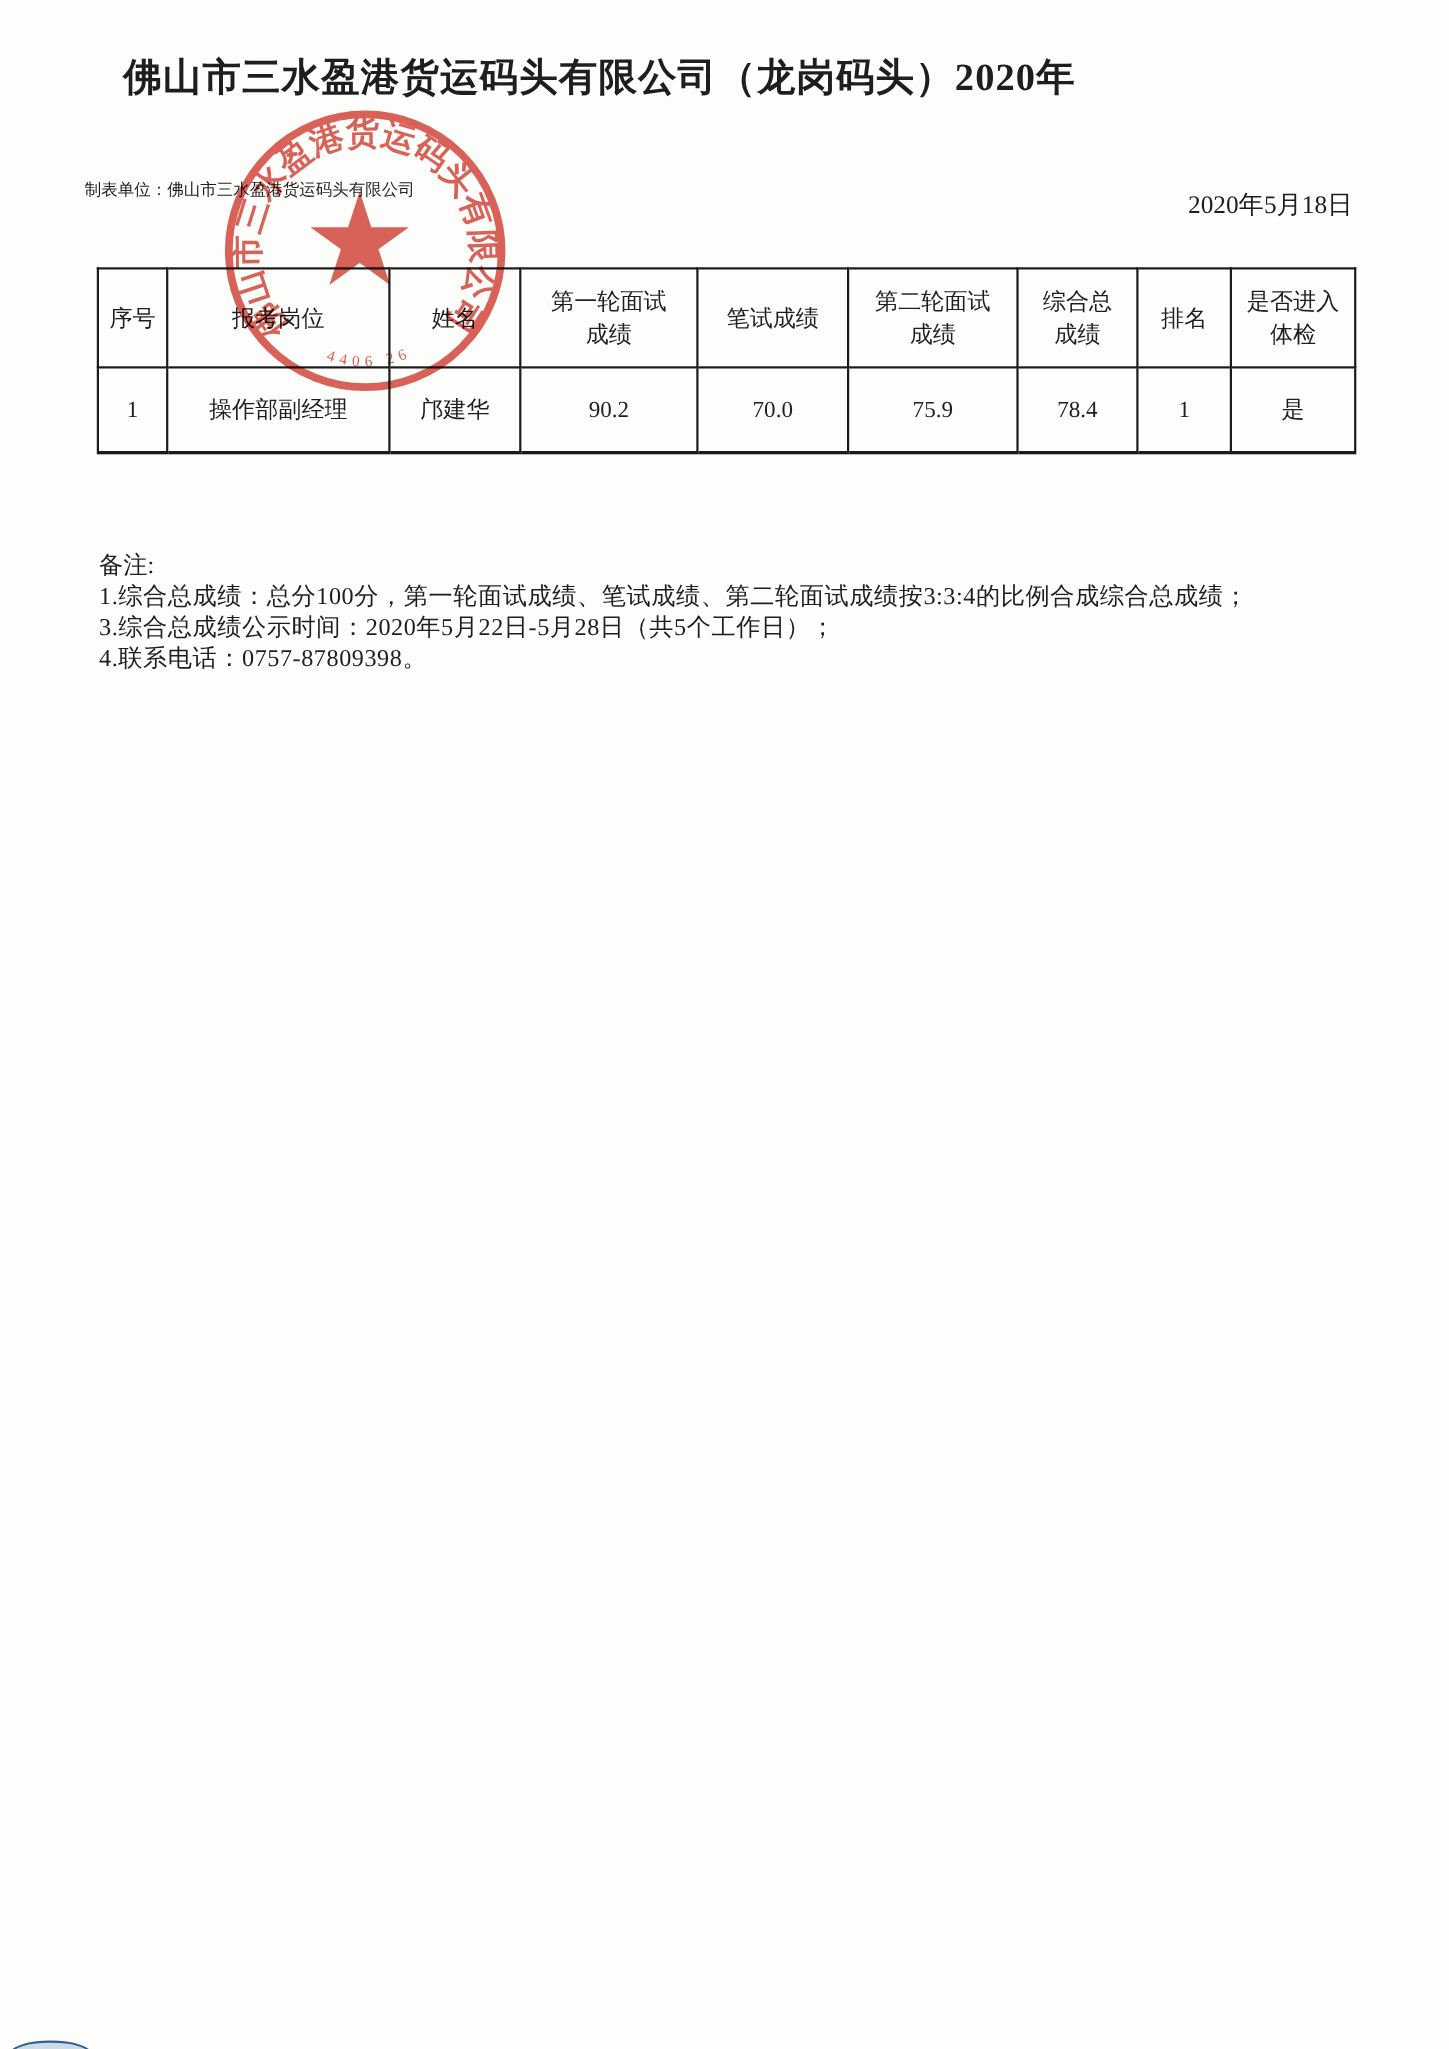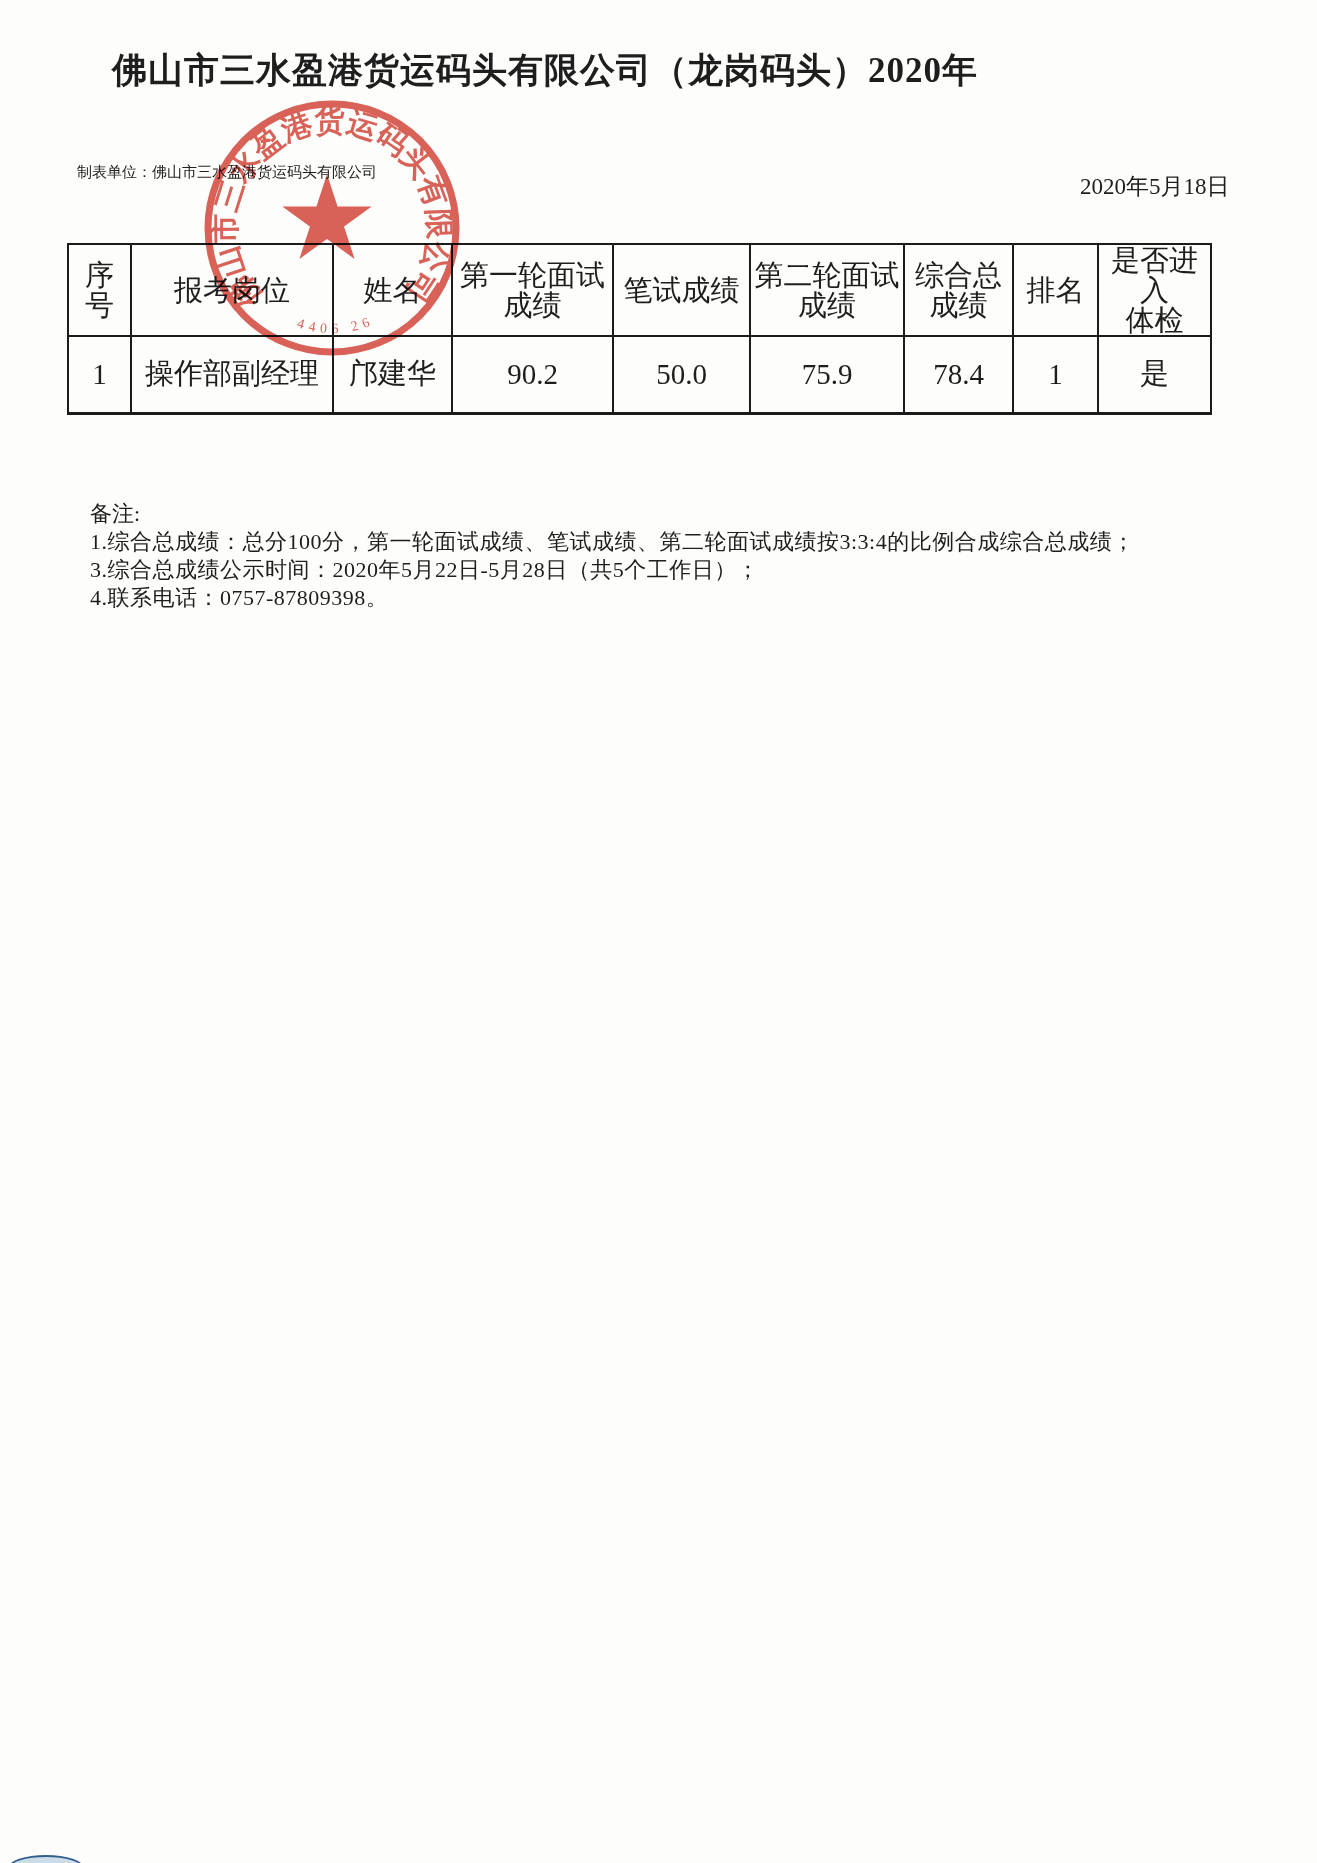--- a/index.html
+++ b/index.html
@@ -16,23 +16,23 @@
     position:absolute; top:46px; left:0; width:1090px;
     text-align:center; font-weight:bold;
   }
   .title-line1 { font-size:35px; line-height:50px; letter-spacing:1px; }
   .title-line2 { font-size:34px; line-height:46px; letter-spacing:2px; }
 
   .issuer { position:absolute; top:163px; left:77px; font-size:15px; }
   .report-date { position:absolute; top:171px; left:1080px; font-size:23px; }
 
   table.score-table {
-    position:absolute; top:243px; left:67px; width:1143px;
+    position:absolute; top:243px; left:88px; width:1143px;
     border-collapse:collapse; table-layout:fixed;
-    font-size:29px; text-align:center;
+    font-size:21px; text-align:center;
   }
   .score-table th, .score-table td {
     border:2px solid #1b1b1b; font-weight:normal; padding:0 2px;
   }
   .score-table thead tr { height:90px; }
   .score-table tbody tr { height:77px; }
   .score-table th { white-space:pre-line; line-height:30px; }
   .score-table tbody td { border-bottom-width:3px; }
 
   .notes { position:absolute; top:500px; left:90px; font-size:22px; }
@@ -96,21 +96,21 @@
         <th>是否进入
 体检</th>
       </tr>
     </thead>
     <tbody>
       <tr>
         <td>1</td>
         <td>操作部副经理</td>
         <td>邝建华</td>
         <td>90.2</td>
-        <td>50.0</td>
+        <td>70.0</td>
         <td>75.9</td>
         <td>78.4</td>
         <td>1</td>
         <td>是</td>
       </tr>
     </tbody>
   </table>
 
   <div class="notes">
     <div class="notes-label">备注:</div>

